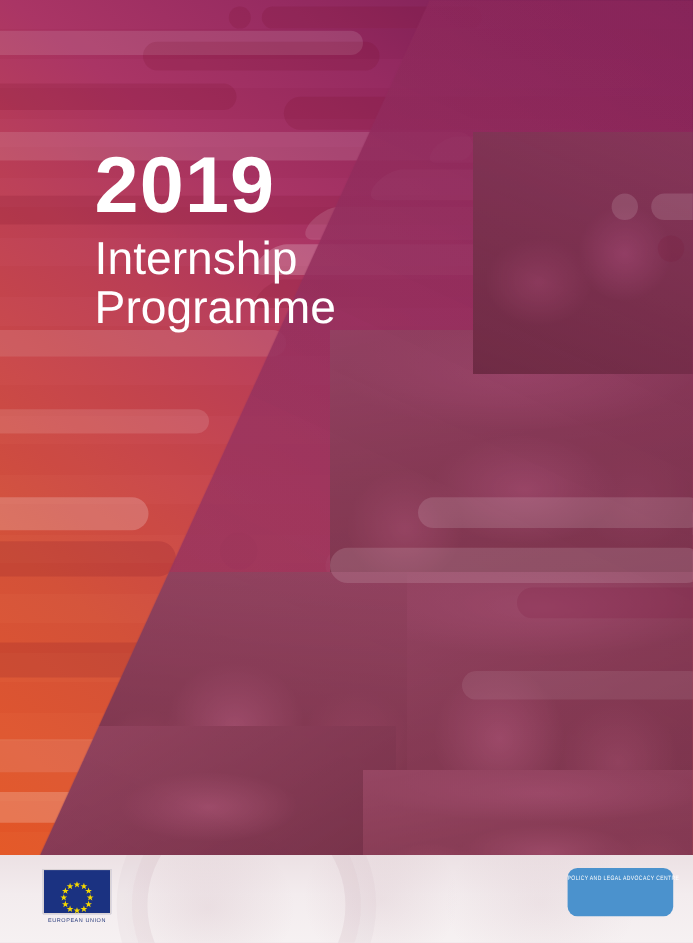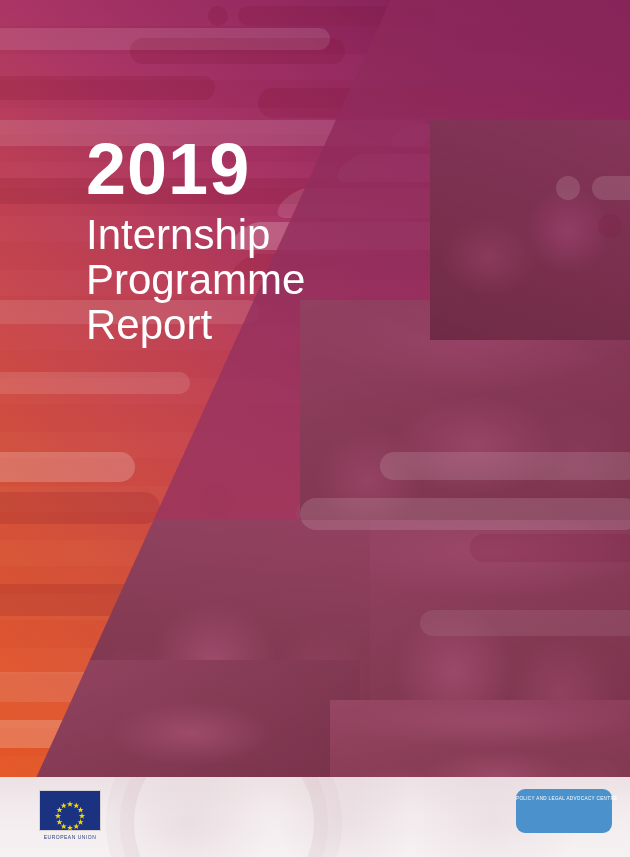--- a/index.html
+++ b/index.html
@@ -348,21 +348,20 @@
       <div class="bar ov1" style="left:592px; top:176px; width:60px; height:24px;"></div>
       <div class="dot ovd" style="left:598px; top:214px; width:24px; height:24px;"></div>
     </div>
   </div>
 
   <div class="title-block">
     <div class="year">2019</div>
     <div class="subtitle">
       <span>Internship</span>
       <span>Programme</span>
-      <span>Report</span>
     </div>
   </div>
 
   <div class="footer">
     <div class="footer-watermark"></div>
     <div class="footer-rings"></div>
 
     <div class="eu-logo">
       <div class="eu-flag">
         <svg class="eu-stars" viewBox="0 0 62 41">

